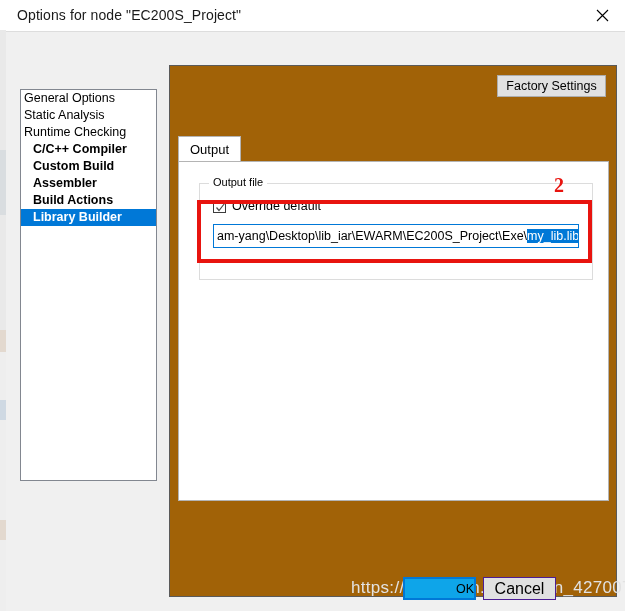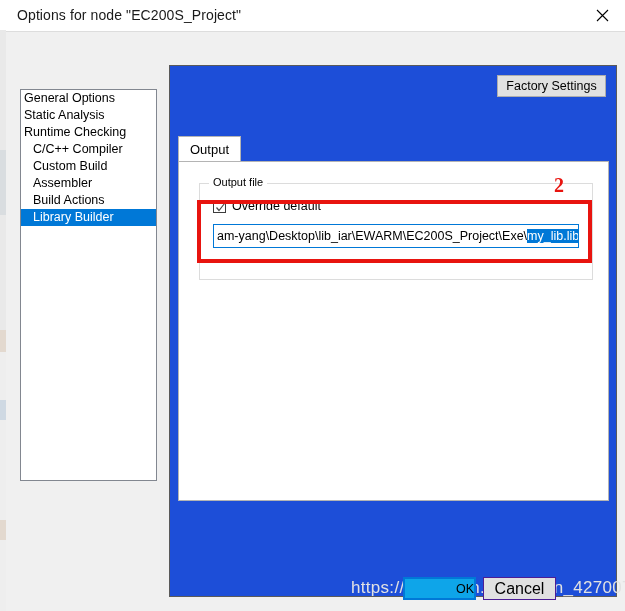--- a/index.html
+++ b/index.html
@@ -94,33 +94,33 @@
   }
   .cat-item {
     height: 17px;
     line-height: 17px;
     padding-left: 3px;
     font-size: 12.5px;
     color: #000000;
     white-space: nowrap;
     cursor: default;
   }
-  .cat-item.indent { padding-left: 12px; }
+  .cat-item.indent { padding-left: 12px; font-weight: bold; }
   .cat-item.selected {
     background: #0078d7;
     color: #ffffff;
   }
 
   
   #right-panel {
     position: absolute;
     left: 163px; top: 65px;
     width: 448px;
     height: 532px;
-    background: #1d4ed8;
+    background: #a16207;
     border: 1px solid #5a5a5a;
     box-sizing: border-box;
   }
   #factory-settings {
     position: absolute;
     right: 10px; top: 9px;
     width: 109px; height: 22px;
     background: #e1e1e1;
     border: 1px solid #adadad;
     font-family: "Liberation Sans", sans-serif;

